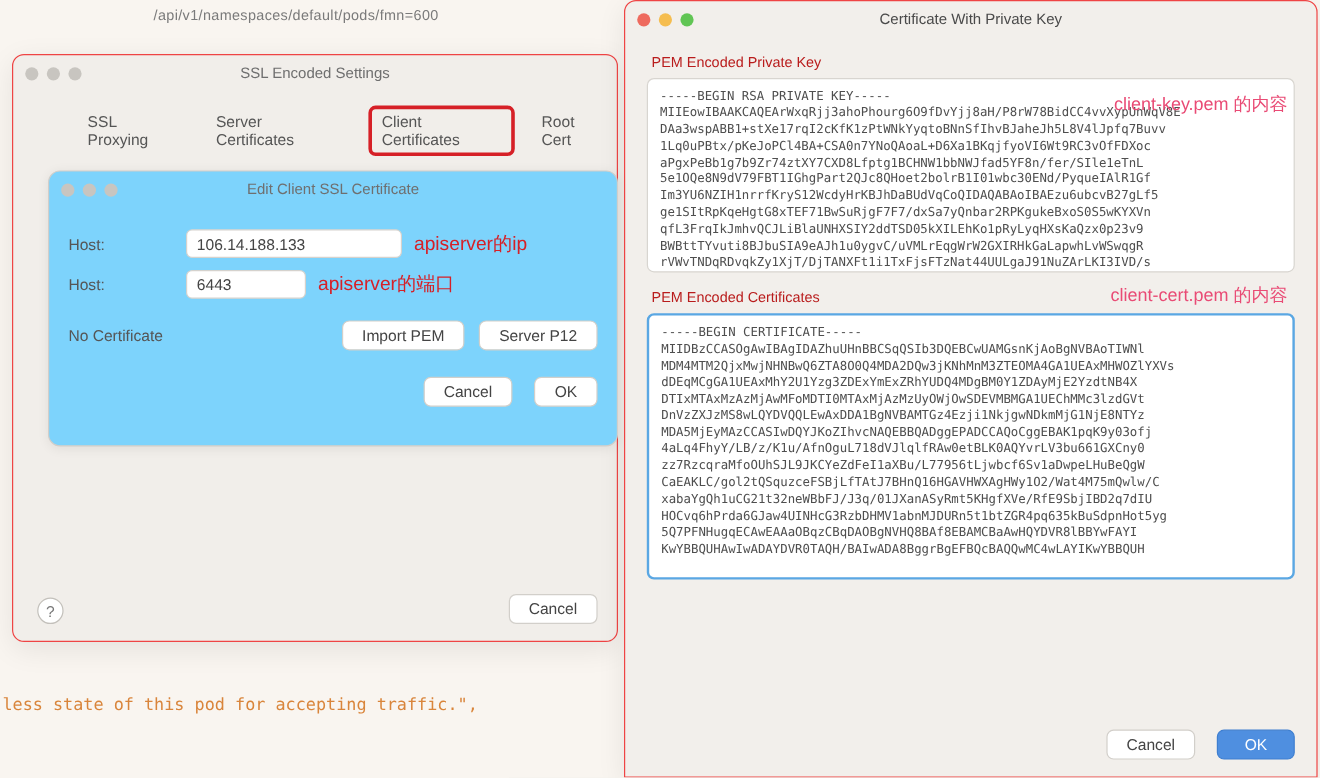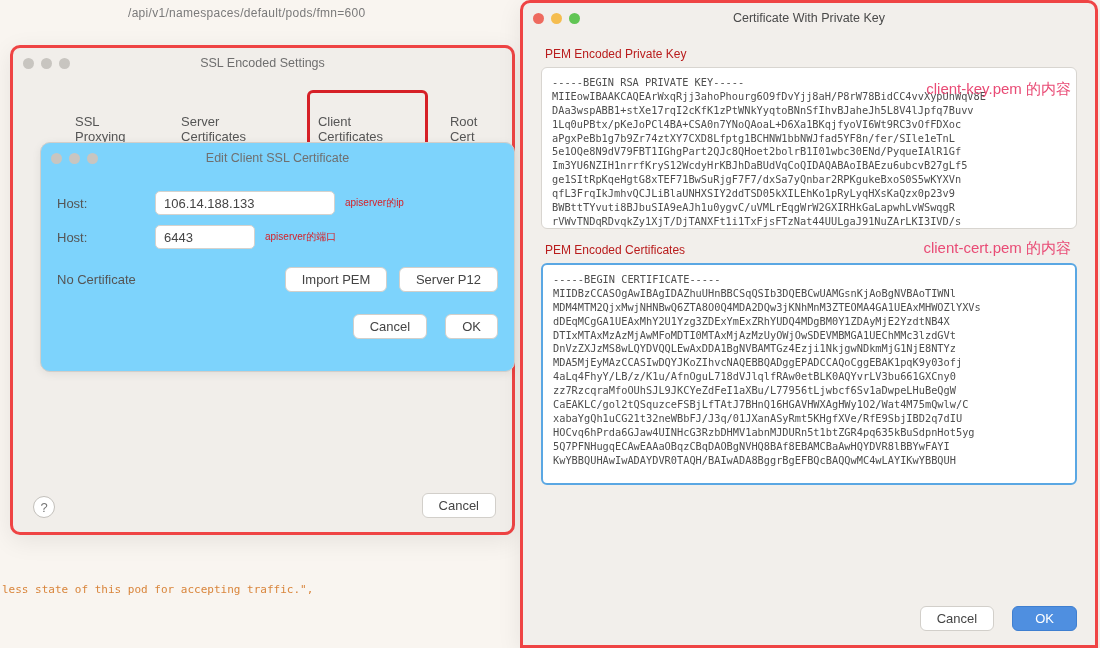--- a/index.html
+++ b/index.html
@@ -17,21 +17,21 @@
       position: absolute;
       top: 6px;
       left: 128px;
       color: #7a7a7a;
       font-size: 12px;
       letter-spacing: 0.3px;
     }
     .window {
       position: absolute;
       background: #f1eeea;
-      border: 3px solid #ef4444;
+      border: 1px solid #ef4444;
       border-radius: 10px;
       box-shadow: 0 6px 24px rgba(0,0,0,0.08);
     }
     .titlebar {
       display: flex;
       align-items: center;
       height: 30px;
       padding: 0 10px;
       position: relative;
     }
@@ -63,21 +63,21 @@
       color: #555555;
       font-size: 13px;
       align-items: center;
     }
     .tab {
       padding: 4px 8px;
     }
     .tab.highlight {
       border: 3px solid #d62027;
       border-radius: 6px;
-      padding: 21px 8px;
+      padding: 3px 8px;
     }
     .panel-inner {
       margin: 0 18px;
       background: #eeebe6;
       border: 1px solid #dedbd6;
       border-radius: 7px;
       padding: 10px 12px 0 12px;
     }
     #edit-cert {
       position: absolute;
@@ -101,21 +101,21 @@
       border-radius: 5px;
       height: 24px;
       padding: 0 8px;
       font-family: inherit;
       font-size: 13px;
       color: #444;
       margin-left: 48px;
     }
     .annot {
       color: #d62027;
-      font-size: 10px;
+      font-size: 16px;
       margin-left: 10px;
       white-space: nowrap;
     }
     .cert-row {
       display: flex;
       align-items: center;
       justify-content: space-between;
       margin: 18px 16px 0 16px;
     }
     .btn {
@@ -203,21 +203,21 @@
     .btn.primary {
       background: #4f8fe0;
       color: #fff;
       border: 1px solid #3f7fd0;
       padding: 4px 22px;
     }
     .bottom-text {
       position: absolute;
       bottom: 52px; left: 2px;
       font-family: monospace;
-      font-size: 11px;
+      font-size: 14px;
       color: #d9853b;
     }
   </style>
 </head>
 <body>
 
 <div class="breadcrumb">/api/v1/namespaces/default/pods/fmn=600</div>
 
 <div id="win-settings" class="window">
   <div class="titlebar">

